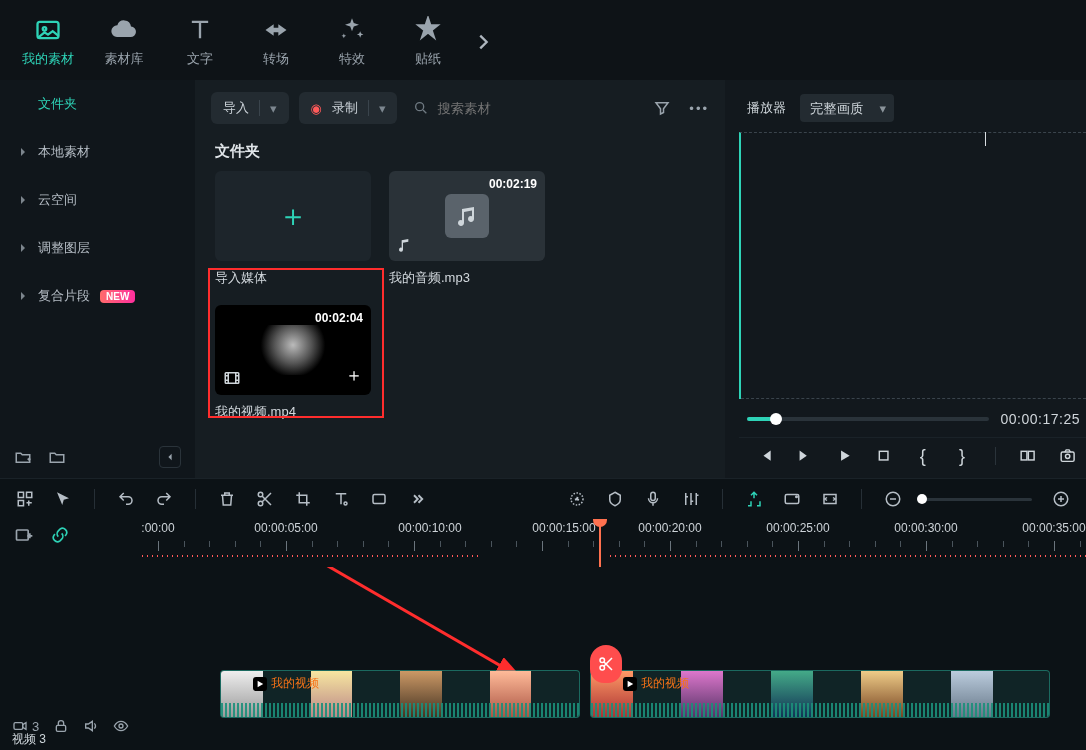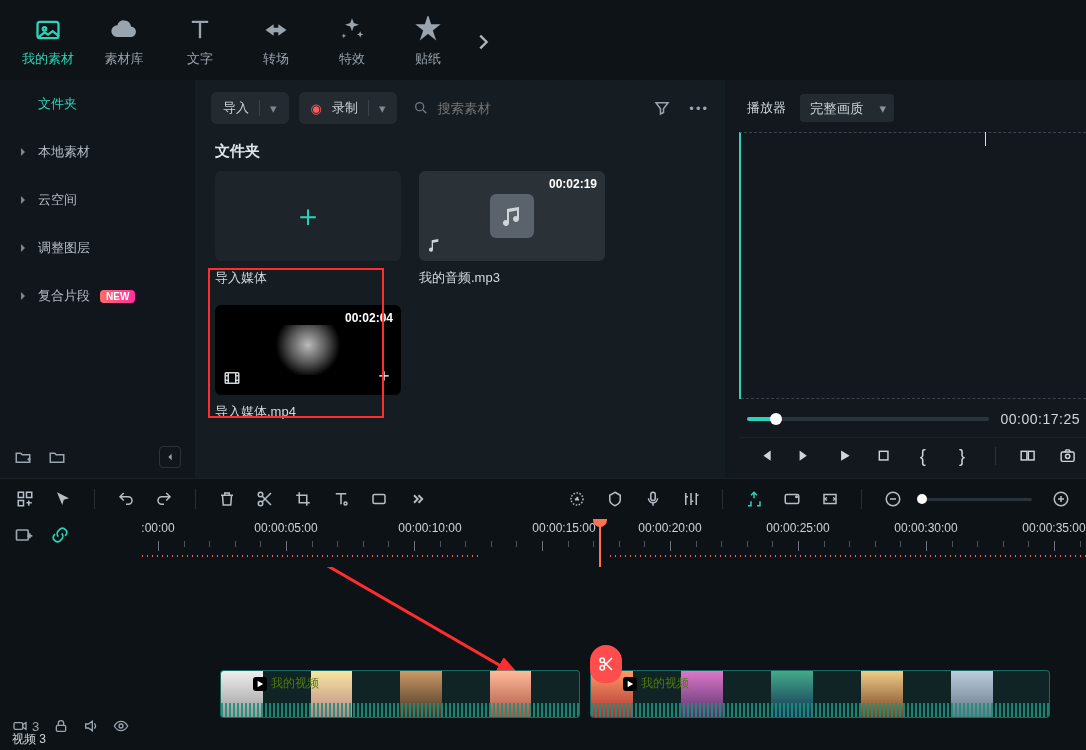--- a/index.html
+++ b/index.html
@@ -30,21 +30,21 @@
 
 .media { flex:0 0 530px; background:#161d22; display:flex; flex-direction:column; }
 .media-bar { display:flex; align-items:center; gap:10px; padding:12px 16px; }
 .drop { background:#232b31; border-radius:6px; height:32px; display:flex; align-items:center; padding:0 12px; gap:10px; color:#cbd2d8; }
 .drop .sep { width:1px; height:16px; background:#3a444c; }
 .drop .chev { color:#7d8790; }
 .search-wrap { display:flex; align-items:center; gap:8px; color:#6f7a82; padding:0 6px; }
 .media-bar .right { margin-left:auto; display:flex; align-items:center; gap:18px; color:#9aa4ad; }
 .section-title { padding:6px 20px 10px; font-size:15px; font-weight:600; color:#e0e5e9; }
 .thumbs { display:flex; flex-wrap:wrap; gap:18px; padding:0 20px; position:relative; }
-.card { width:186px; }
+.card { width:156px; }
 .card .box { height:90px; background:#1d252b; border-radius:6px; position:relative; display:flex; align-items:center; justify-content:center; overflow:hidden; }
 .card .cap { margin-top:8px; color:#d3d9de; font-size:13px; }
 .card.add .box .plus { color:#2ed3b7; font-size:30px; font-weight:300; }
 .card.audio .box { background:#2a3238; }
 .card.audio .dur, .card.video .dur { position:absolute; top:6px; right:8px; font-size:12px; color:#fff; font-weight:600; }
 .card.audio .audio-ic { position:absolute; left:8px; bottom:8px; color:#cfd6db; }
 .card.audio .note { width:44px; height:44px; background:#5a636b; border-radius:6px; display:flex; align-items:center; justify-content:center; color:#cfd6db; }
 .card.video .box { background:#000; }
 .card.video .strip { position:absolute; left:8px; bottom:8px; color:#cfd6db; }
 .card.video .add-btn { position:absolute; right:8px; bottom:8px; color:#fff; font-size:18px; }
@@ -96,21 +96,21 @@
 .tracks-left { width:140px; display:flex; flex-direction:column; }
 .trk-head { flex:1; display:flex; align-items:flex-end; padding:0 12px 16px; gap:14px; color:#9aa4ad; }
 .trk-head .cam { display:flex; align-items:center; gap:4px; }
 .tracks-right { flex:1; position:relative; overflow:hidden; }
 
 .arrow-line { position:absolute; left:-150px; top:-180px; width:700px; height:400px; pointer-events:none; }
 
 .clip-row { position:absolute; left:80px; right:0; top:98px; height:58px; display:flex; align-items:center; }
 .clip { height:48px; background:#2a9d8f22; border:1px solid #2ed3b766; border-radius:4px; position:relative; display:flex; align-items:flex-start; overflow:hidden; }
 .clip .thumb { width:42px; height:100%; background:#333; margin-right:48px; display:inline-block; }
-.clip .title { position:absolute; left:32px; top:4px; color:#4d7c0f; font-size:12px; display:flex; align-items:center; gap:4px; }
+.clip .title { position:absolute; left:32px; top:4px; color:#f97316; font-size:12px; display:flex; align-items:center; gap:4px; }
 .clip .title .pbtn { width:14px; height:14px; background:#000; border-radius:3px; display:flex; align-items:center; justify-content:center; }
 .clip .wave { position:absolute; left:0; right:0; bottom:0; height:14px;
   background:repeating-linear-gradient(90deg,#1b8f7a 0 2px,transparent 2px 4px); opacity:.9; }
 .clip1 { width:360px; }
 .clip2 { width:460px; margin-left:10px; }
 
 .cut-badge { position:absolute; left:450px; top:78px; width:32px; height:38px; background:#ff4d4d; border-radius:16px 16px 14px 14px; display:flex; align-items:center; justify-content:center; color:#fff; }
 .cut-badge svg { width:18px; height:18px; }
 
 
@@ -297,21 +297,21 @@
           <span class="dur">00:02:04</span>
           <div style="width:70px;height:50px;background:radial-gradient(circle at 50% 40%,#bbb 0,#555 40%,#000 70%);border-radius:2px"></div>
           <span class="strip">
               <svg width="18" height="18" viewBox="0 0 24 24" fill="none" stroke="currentColor" stroke-width="2">
                 <rect x="3" y="5" width="18" height="14" rx="1"></rect>
                 <path d="M7 5v14M17 5v14M3 9h4M3 15h4M17 9h4M17 15h4"></path>
               </svg>
             </span>
           <button class="add-btn">＋</button>
         </div>
-        <div class="cap">导入媒体.mp4</div>
+        <div class="cap">我的视频.mp4</div>
       </div>
       <div class="sel-video"></div>
     </div>
   </div>
 
   <div class="preview">
     <div class="prev-head">
       <span>播放器</span>
       <div class="sel-wrap">
         <select><option>完整画质</option></select>

